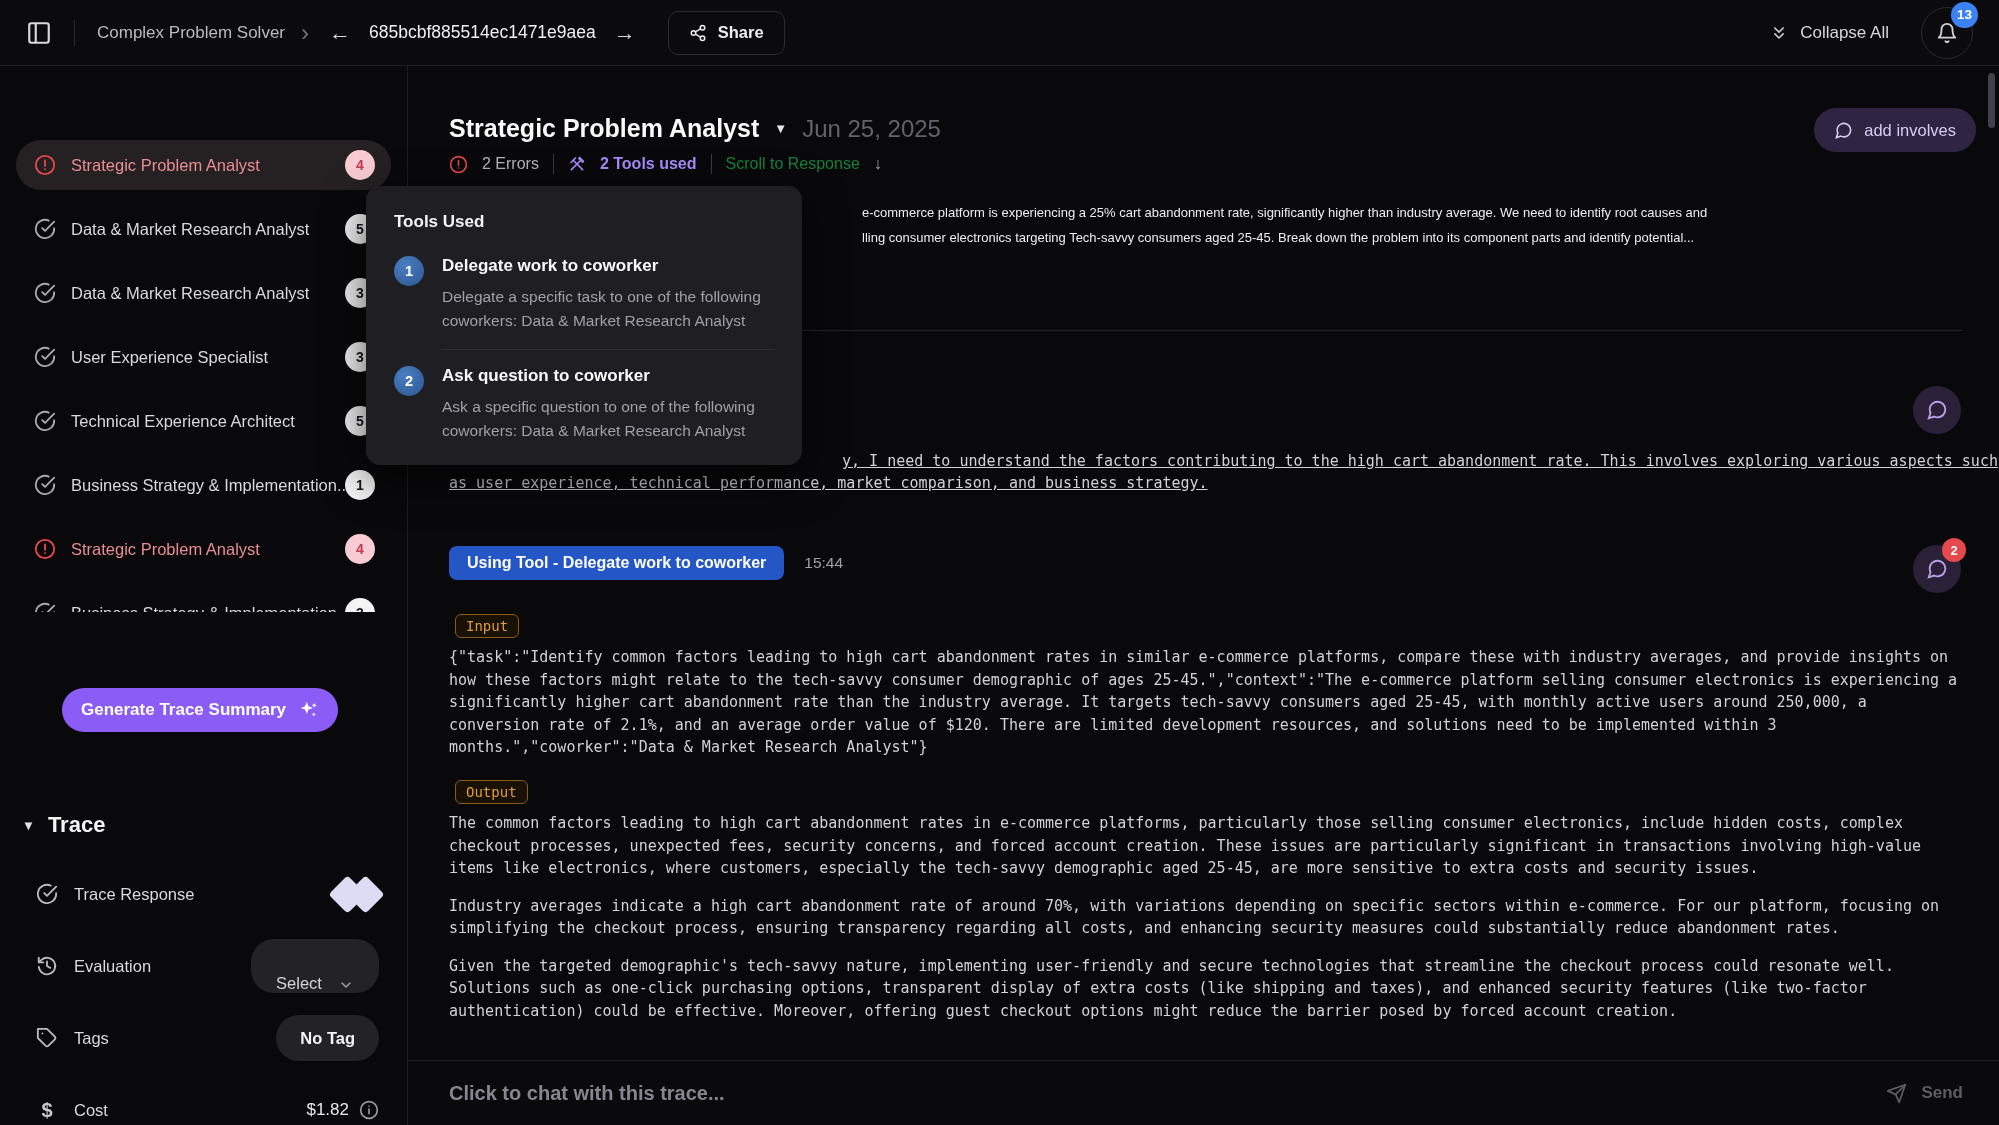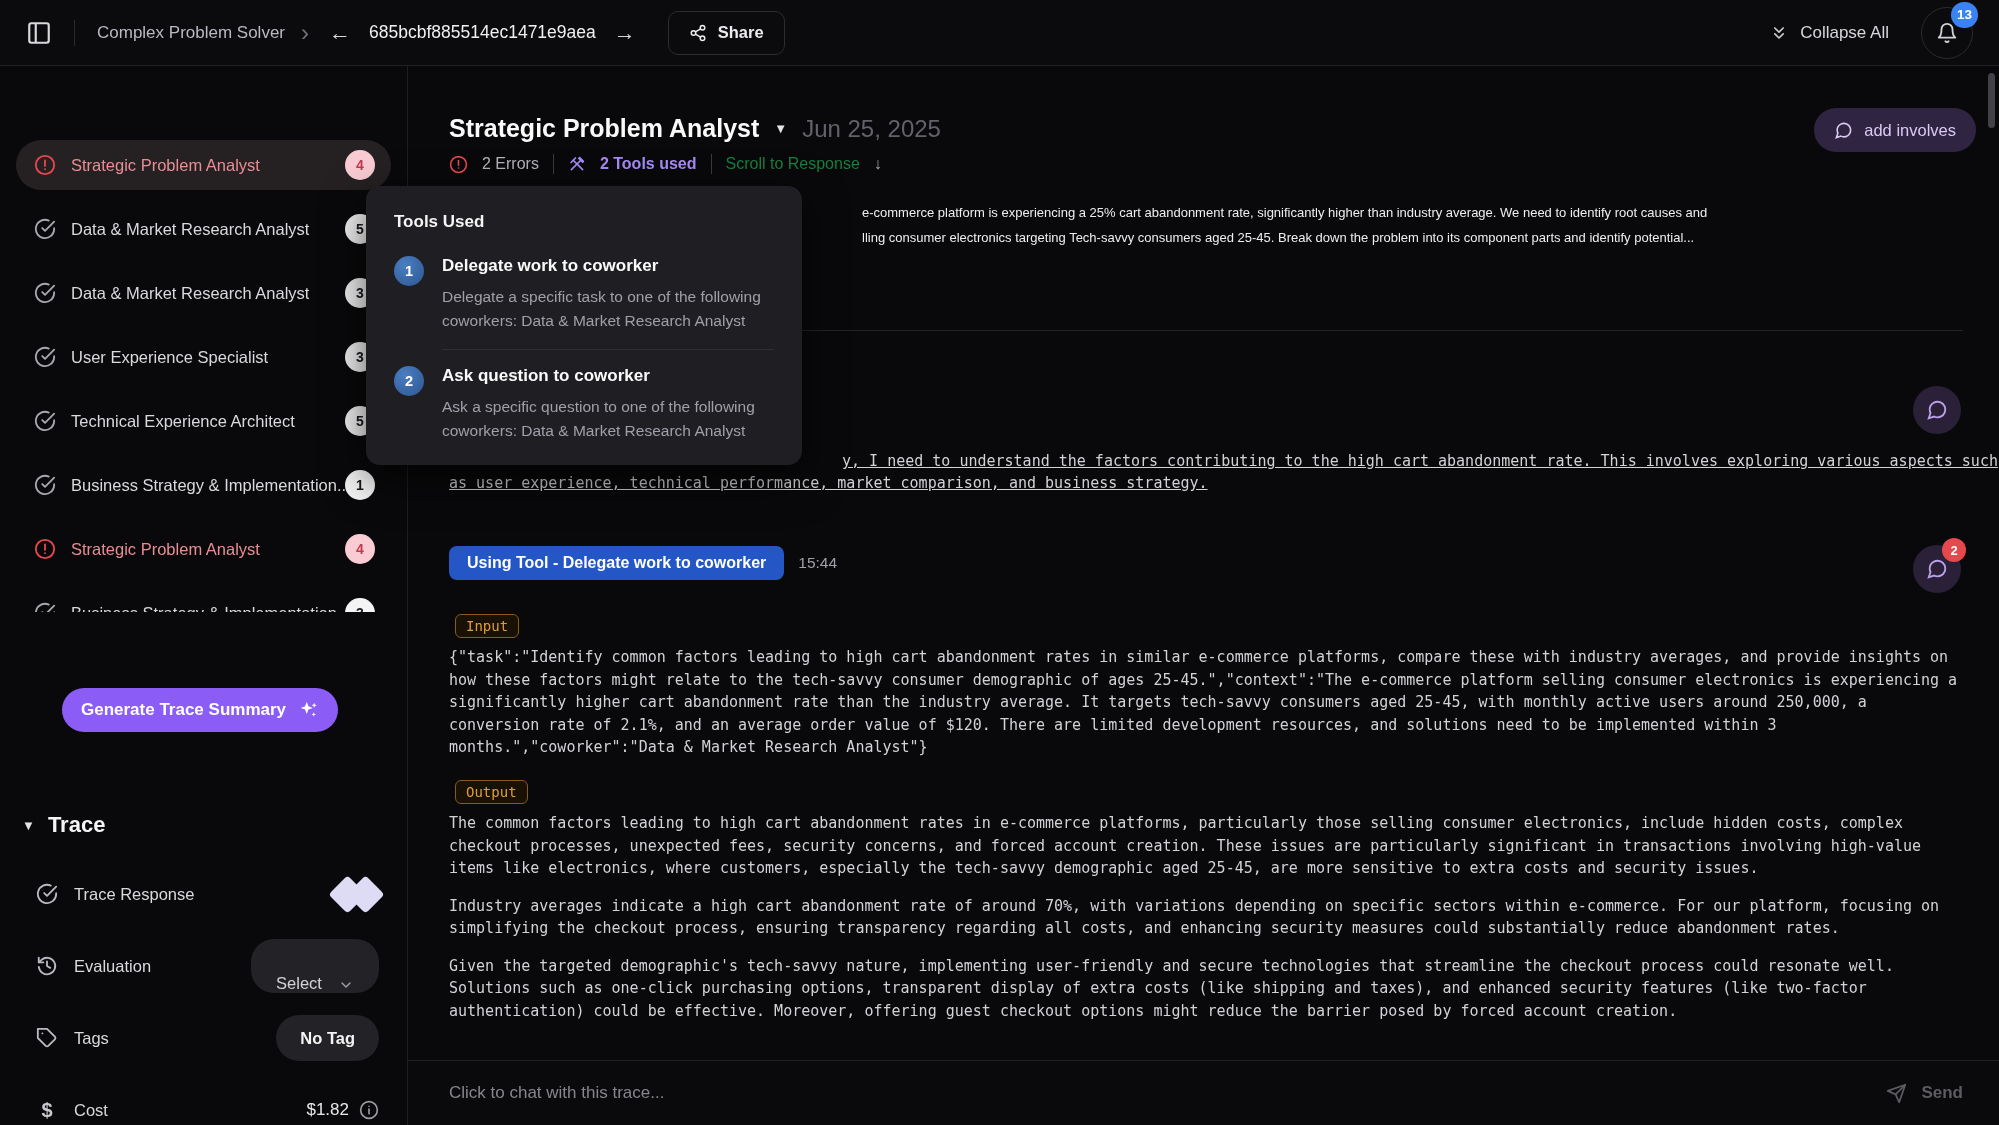--- a/index.html
+++ b/index.html
@@ -110,40 +110,40 @@
   .chat-circle svg { width:22px; height:22px; color:#b9a0e8; }
   .chat-1 { top:320px; } .chat-2 { top:479px; }
   .chat-badge { position:absolute; top:-7px; right:-5px; min-width:24px; height:24px; border-radius:12px;
     background:#e5484d; color:#fff; font-size:13px; font-weight:700;
     display:flex; align-items:center; justify-content:center; }
 
   .mono { font-family:"DejaVu Sans Mono", monospace; }
   .thought-line { position:absolute; font-size:15px; color:#d2d2d7; white-space:nowrap;text-decoration:underline; }
   .thought-1 { top:386px; left:434px; } .thought-2 { top:408px; left:41px; }
 
-  .tool-row { position:absolute; top:480px; left:41px; display:flex; align-items:center; gap:14px; }
+  .tool-row { position:absolute; top:480px; left:41px; display:flex; align-items:center; gap:20px; }
   .tool-btn { height:34px; border:none; border-radius:8px; background:#2457c5; color:#fff;
     font-family:inherit; font-size:16px; font-weight:700; padding:0 18px; cursor:pointer; }
   .tool-time { font-size:15.5px; color:#a0a0a8; }
 
   .io-tag { position:absolute; left:47px; display:inline-block; font-size:14px; color:#e09b3a;
     border:1px solid #8a5c16; background:#191104; border-radius:6px; padding:3px 10px; }
   .input-tag { top:548px; } .output-tag { top:714px; }
 
   .json-block { position:absolute; top:580px; left:41px; width:1512px; font-size:15px; line-height:22.5px;
     color:#d2d2d7; word-break:break-word; }
   .output-block { position:absolute; top:746px; left:41px; width:1512px; font-size:15px; line-height:22.5px;
     color:#d2d2d7; }
   .output-block p { margin-bottom:15px; }
 
   
   .chatbar { position:absolute; left:0; right:0; bottom:0; height:65px; border-top:1px solid #202024;
     background:#0a0a0c; display:flex; align-items:center; padding:0 36px 0 41px; }
   .chat-input { flex:1; background:transparent; border:none; outline:none; color:#e4e4e7;
-    font-family:inherit; font-size:17px; }
+    font-family:inherit; font-size:20px;font-weight:bold; }
   .chat-input::placeholder { color:#86868e; }
   .send-group { display:flex; align-items:center; gap:14px; color:#5c5c63; cursor:pointer; }
   .send-group svg { width:21px; height:21px; }
   .send-label { font-size:17px; font-weight:700; }
 
   
   .popover { position:absolute; top:186px; left:366px; width:436px; z-index:50;
     background:#1f1f23; border-radius:14px; box-shadow:0 14px 44px rgba(0,0,0,.65);
     padding:26px 28px 22px 28px; }
   .popover-title { font-size:17px; font-weight:700; color:#f4f4f5; margin-bottom:24px; }

